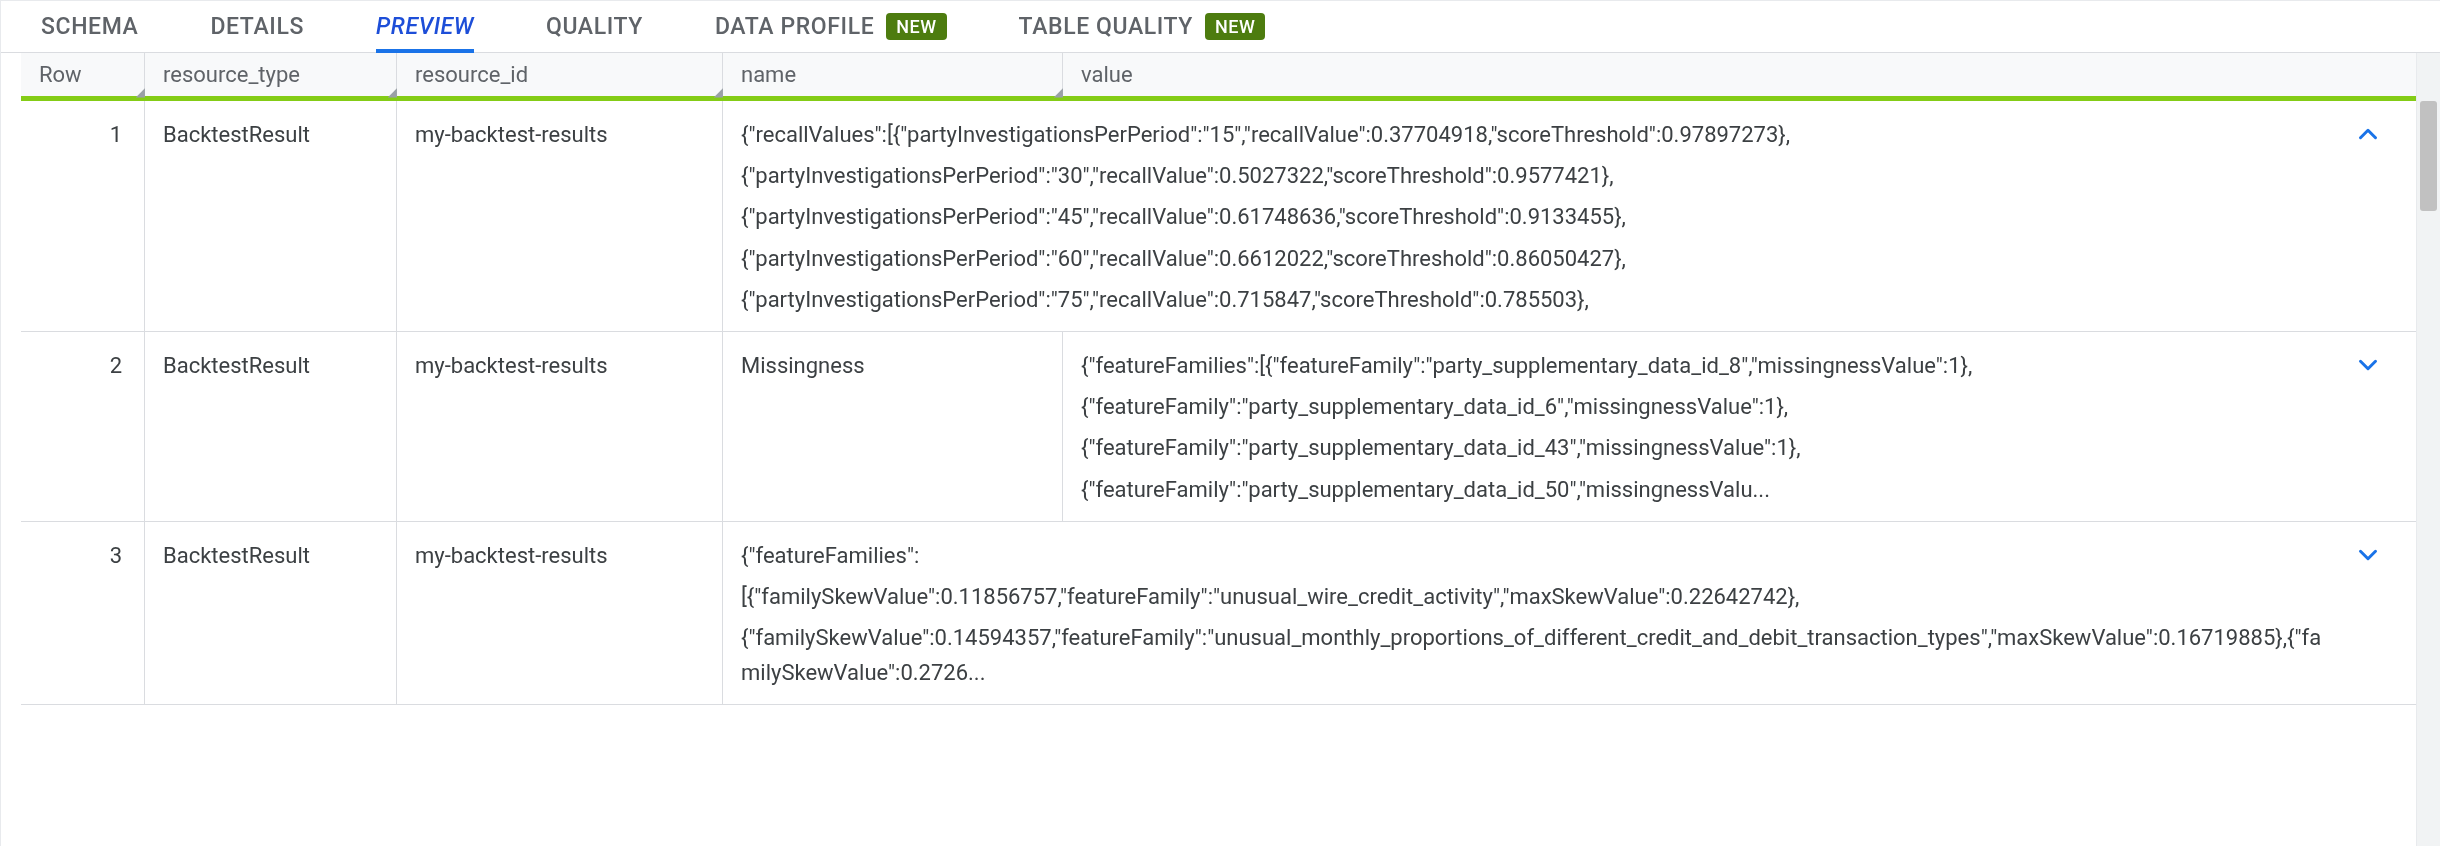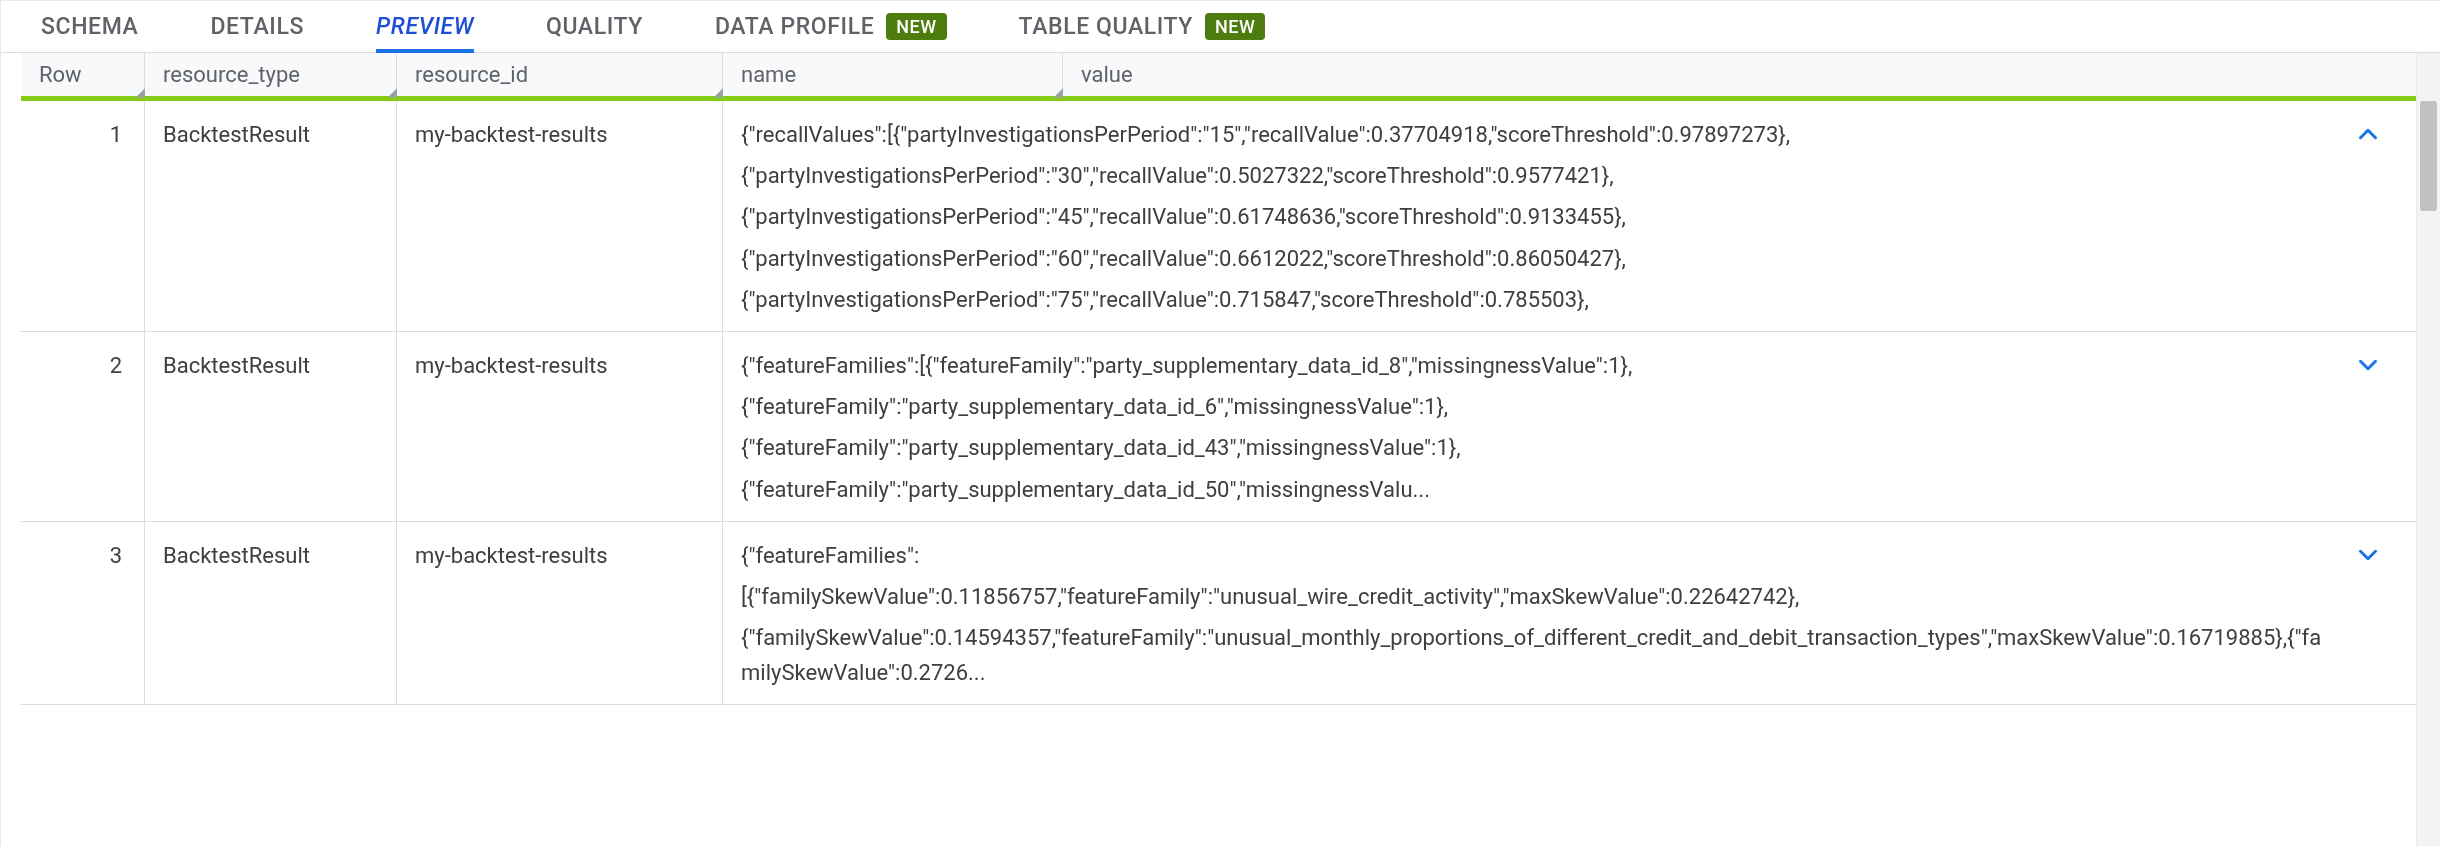--- a/index.html
+++ b/index.html
@@ -101,20 +101,21 @@
                 <svg viewBox="0 0 24 24">
                   <path d="M6 15l6-6 6 6" fill="none" stroke="#1a73e8" stroke-width="2.4" stroke-linecap="round" stroke-linejoin="round"></path>
                 </svg>
               </div>
             </div>
           </div>
           <div class="data-row">
             <div class="cell row-num col-row">2</div>
             <div class="cell col-rt">BacktestResult</div>
             <div class="cell col-rid">my-backtest-results</div>
+            <div class="cell col-name">Missingness</div>
             <div class="cell col-value">
               <div class="value-body">
                 <span class="valline">{"featureFamilies":[{"featureFamily":"party_supplementary_data_id_8","missingnessValue":1},</span>
                 <span class="valline">{"featureFamily":"party_supplementary_data_id_6","missingnessValue":1},</span>
                 <span class="valline">{"featureFamily":"party_supplementary_data_id_43","missingnessValue":1},</span>
                 <span class="valline">{"featureFamily":"party_supplementary_data_id_50","missingnessValu...</span>
               </div>
               <div class="chev">
                 <svg viewBox="0 0 24 24">
                   <path d="M6 9l6 6 6-6" fill="none" stroke="#1a73e8" stroke-width="2.4" stroke-linecap="round" stroke-linejoin="round"></path>

